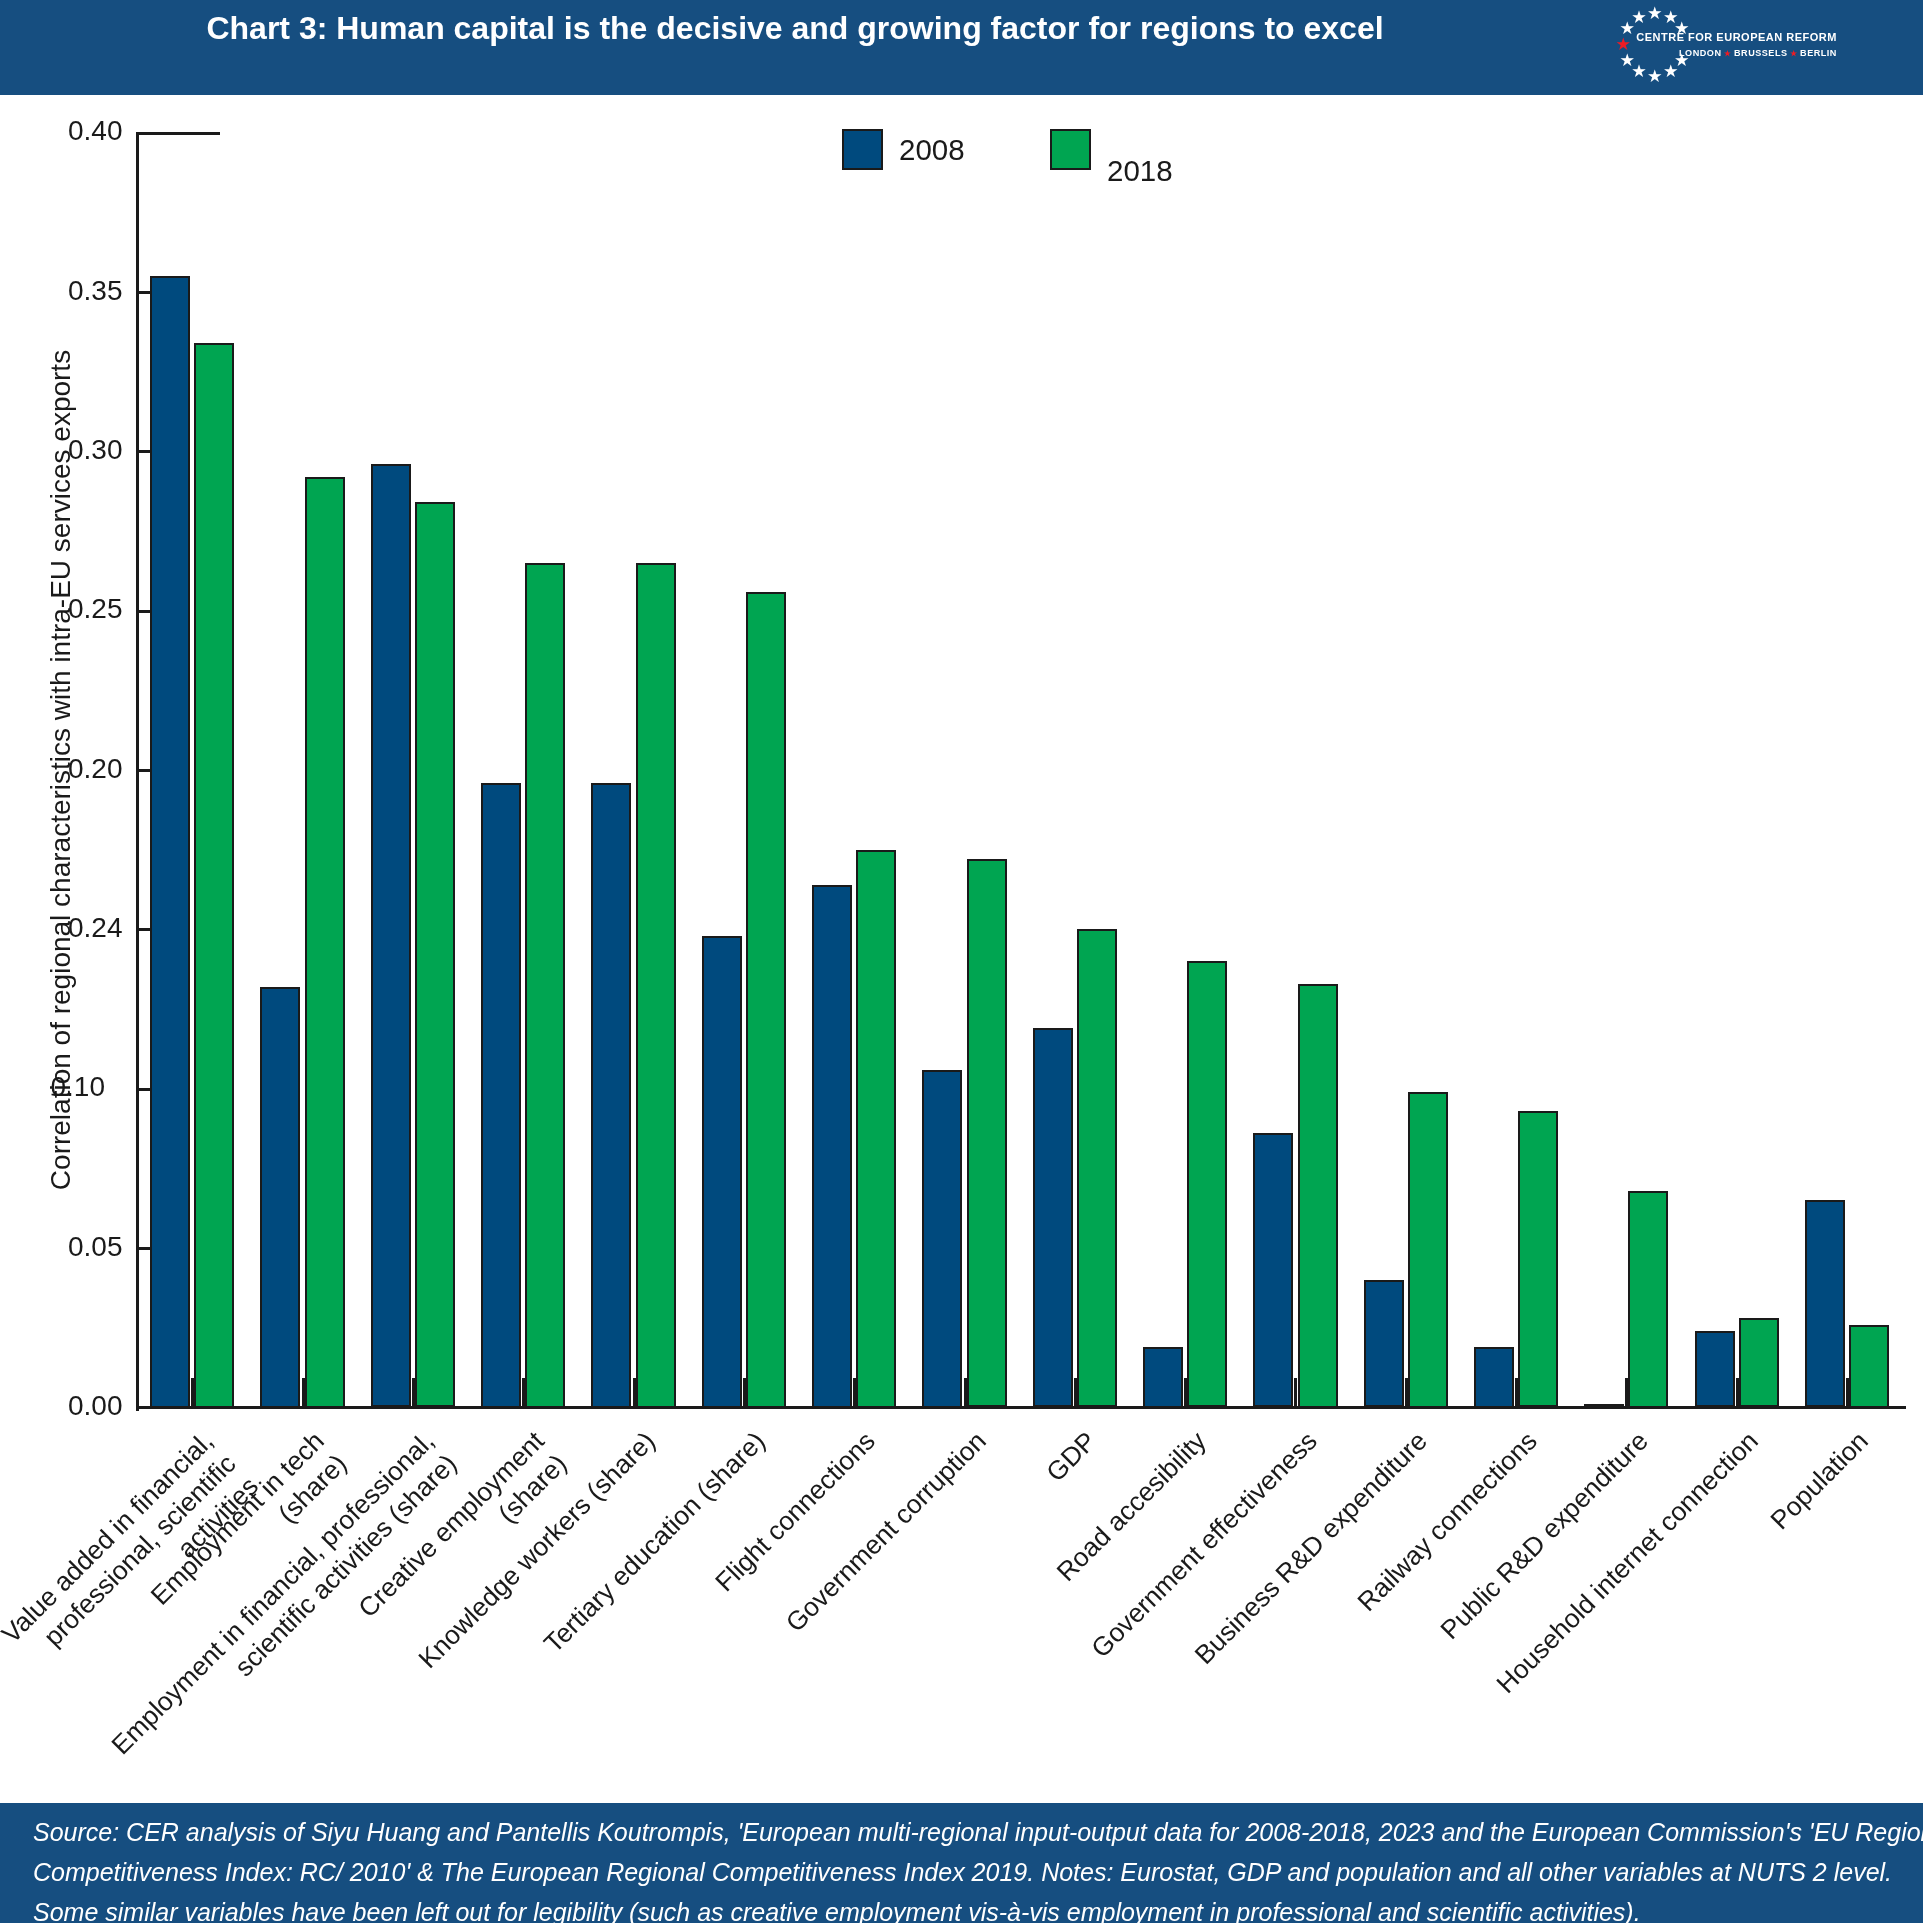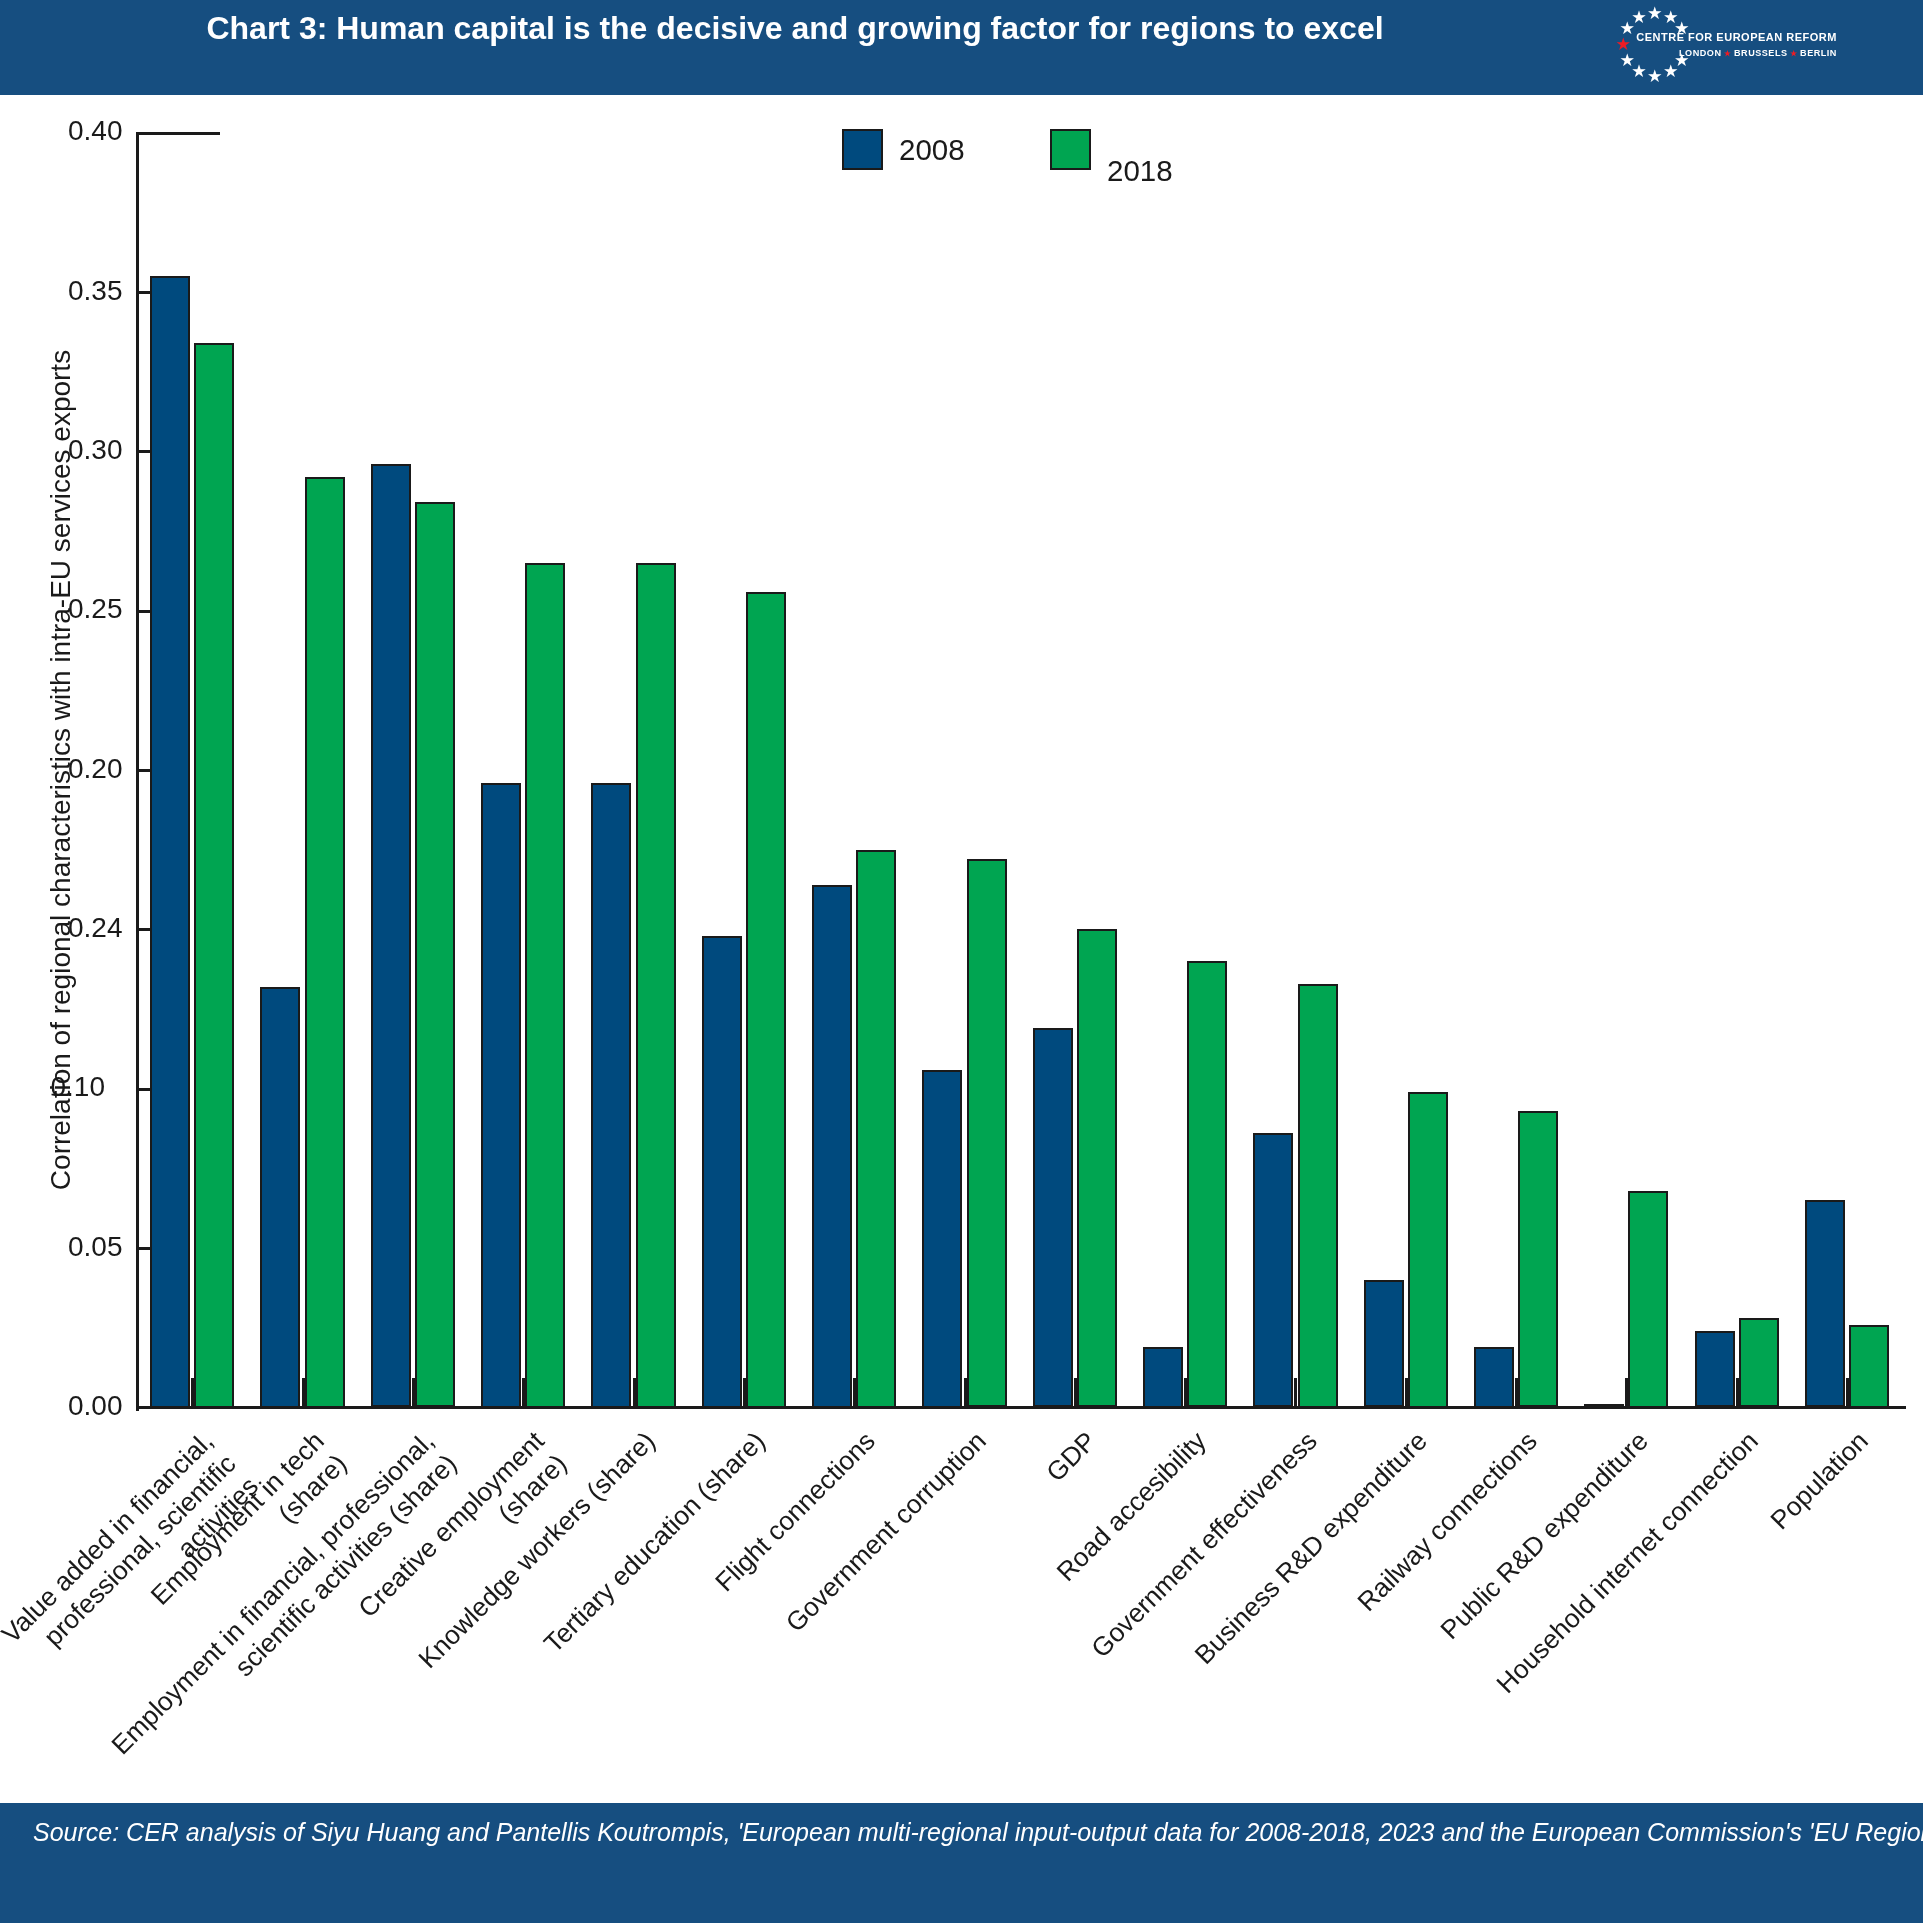--- a/index.html
+++ b/index.html
@@ -165,14 +165,16 @@
       <div class="xlabel" style="left: 649px; top: 1328px; width: 762px;">Business R&amp;D expenditure</div>
       <div class="xlabel" style="left: 759px; top: 1328px; width: 762px;">Railway connections</div>
       <div class="xlabel" style="left: 870px; top: 1328px; width: 762px;">Public R&amp;D expenditure</div>
       <div class="xlabel" style="left: 980px; top: 1328px; width: 762px;">Household internet connection</div>
       <div class="xlabel" style="left: 1090px; top: 1328px; width: 762px;">Population</div>
     </div>
 </div>
 
 <div class="footer">
   <div class="footer-line" style="top:14.2px">Source: CER analysis of Siyu Huang and Pantellis Koutrompis, 'European multi-regional input-output data for 2008-2018, 2023 and the European Commission's 'EU Regional</div>
+  <div class="footer-line" style="top:54px">Competitiveness Index: RC/ 2010' &amp; The European Regional Competitiveness Index 2019. Notes: Eurostat, GDP and population and all other variables at NUTS 2 level.</div>
+  <div class="footer-line" style="top:94px">Some similar variables have been left out for legibility (such as creative employment vis-à-vis employment in professional and scientific activities).</div>
 </div>
 
 
 </body></html>

